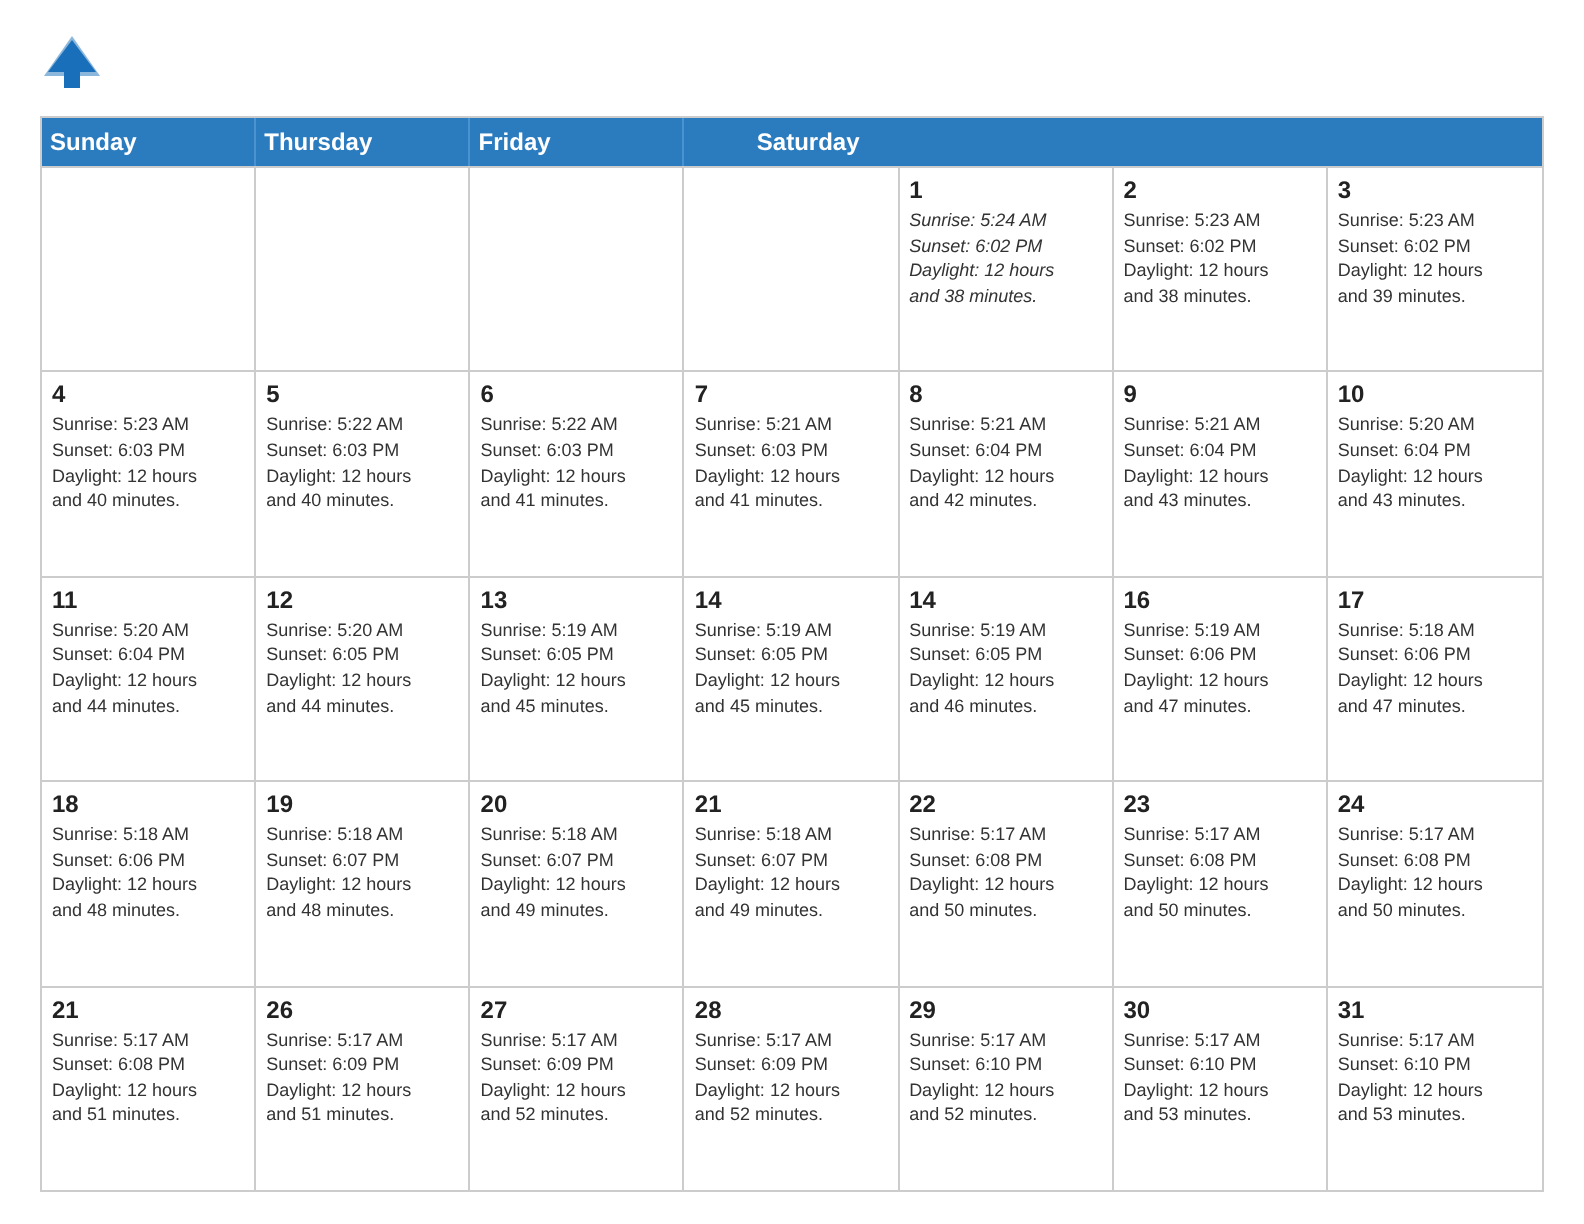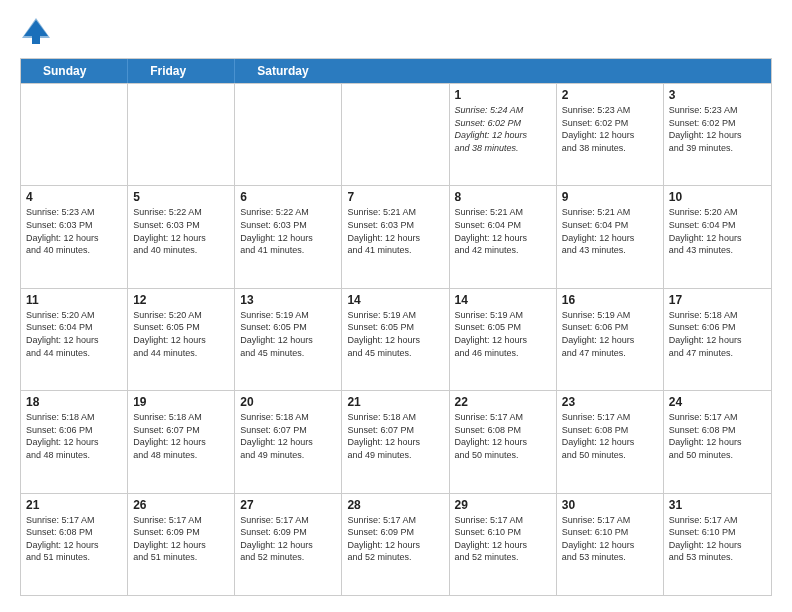--- a/index.html
+++ b/index.html
@@ -68,24 +68,24 @@
     }
     .cal-header {
       display: grid;
       grid-template-columns: repeat(7, 1fr);
       background: #2b7bbf;
     }
     .cal-header-cell {
       color: #fff;
       font-size: 12px;
       font-weight: bold;
-      padding: 5px 22px;
+      padding: 5px 4px;
       border-right: 1px solid #4a92d0;
     }
-    .cal-header-cell:last-child { border-right: none; }
+    .cal-header-cell:last-child { border-right: none; margin-left: 32px; }
     .cal-body {
       flex: 1;
       display: flex;
       flex-direction: column;
     }
     .cal-row {
       display: grid;
       grid-template-columns: repeat(7, 1fr);
       flex: 1;
       border-top: 1px solid #ccc;
@@ -132,20 +132,21 @@
     </div>
     <div class="title-block">
       <div class="title-month"></div>
       <div class="title-location"></div>
     </div>
   </div>
 
   <div class="calendar">
     <div class="cal-header">
     <div class="cal-header-cell">Sunday</div>
+        <div class="cal-header-cell">Thursday</div>
         <div class="cal-header-cell">Friday</div>
         <div class="cal-header-cell">Saturday</div>
       </div>
     <div class="cal-body">
     <div class="cal-row">
           <div class="cal-cell empty"></div>
           <div class="cal-cell empty"></div>
           <div class="cal-cell empty"></div>
           <div class="cal-cell empty"></div>
           <div class="cal-cell filled">

